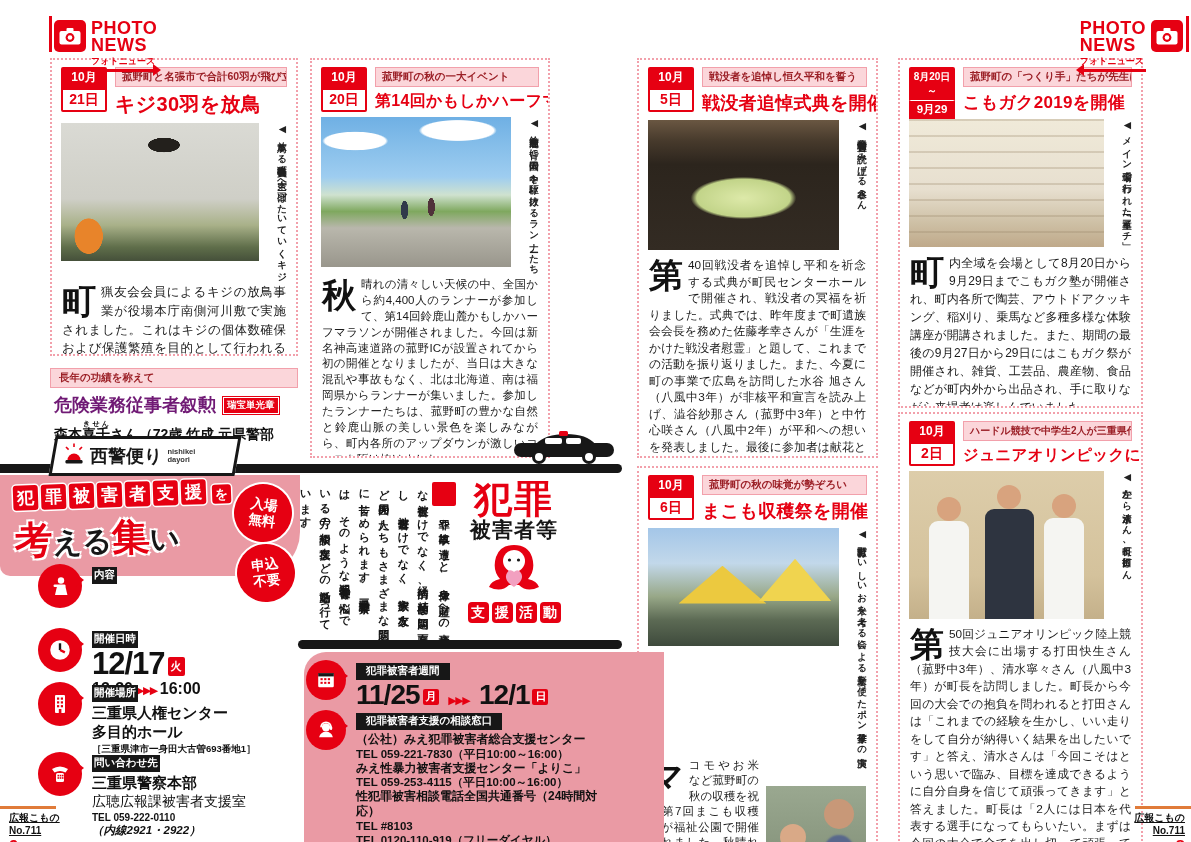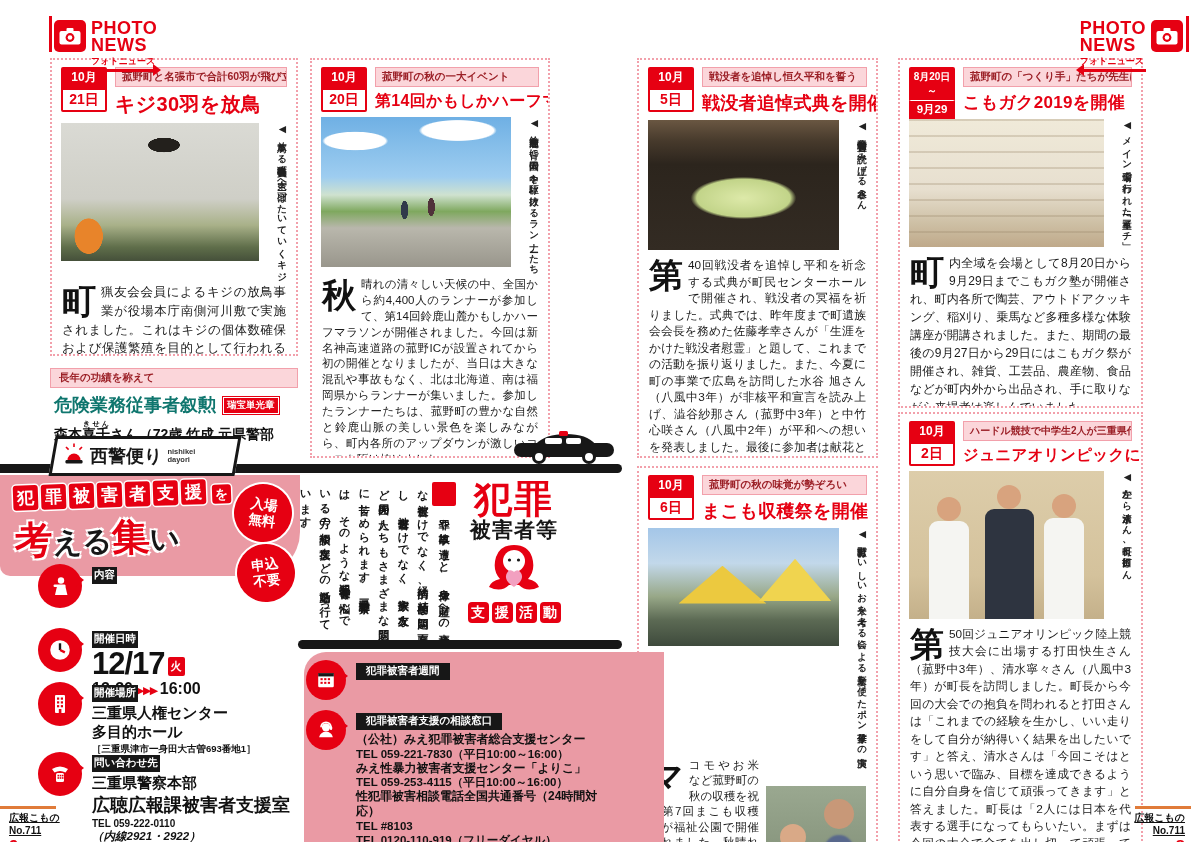--- a/index.html
+++ b/index.html
@@ -78,21 +78,21 @@
   .figC{left:39%;width:25%;height:74%;background:#2e3440;}
   .figR{left:69%;width:21%;height:68%;background:#f5f5f2;}
   .ph-kids{float:right;width:100px;height:128px;margin:28px 0 0 7px;position:relative;background:linear-gradient(180deg,#9aa890 0%,#8a9880 45%,#6f8068 100%);}
   .ph-kids::before{content:"";position:absolute;left:14%;top:30%;width:26px;height:26px;border-radius:50%;background:#d9a987;box-shadow:0 30px 0 -2px #7a90b8;}
   .ph-kids::after{content:"";position:absolute;right:12%;top:10%;width:30px;height:30px;border-radius:50%;background:#c89878;box-shadow:0 36px 2px 0 #58688c;}
 
   
   .jokun{position:absolute;left:50px;top:352px;width:248px;box-sizing:border-box;}
   .jlabel{background:#fbd6da;border:1px solid #f2a0ab;color:#9b1f26;font-size:10.5px;font-weight:700;padding:2px 8px;}
   .jhead{margin-top:5px;display:flex;align-items:center;gap:6px;padding-left:4px;}
-  .jtitle{color:#0f766e;font-size:18px;font-weight:900;white-space:nowrap;}
+  .jtitle{color:#701a75;font-size:18px;font-weight:900;white-space:nowrap;}
   .jmedal{background:#e60012;color:#fff;font-size:9.5px;font-weight:700;padding:2px 4px;box-shadow:inset 0 0 0 1px #fff;border:1px solid #e60012;white-space:nowrap;}
   .jname{margin-top:3px;padding-left:4px;font-size:14px;font-weight:600;color:#111;}
   .jname rt{font-size:7px;}
 
   
   .band-top{position:absolute;left:0;top:448px;width:622px;height:9px;background:#171717;border-radius:0 5px 5px 0;z-index:1;}
   .band-bot{position:absolute;left:298px;top:624px;width:324px;height:9px;background:#171717;border-radius:5px;z-index:2;}
   .nhead{position:absolute;left:52px;top:420px;width:180px;height:34px;background:#fff;border:3px solid #171717;transform:skewX(-10deg);z-index:6;}
   .nhead-in{height:100%;transform:skewX(10deg);display:flex;align-items:center;gap:5px;padding:0 8px;}
   .nhead-title{font-size:18px;font-weight:900;color:#171717;white-space:nowrap;}
@@ -116,21 +116,21 @@
   .icontent{margin-left:54px;color:#111;}
   .r-naiyo{top:548px;} .r-nichiji{top:612px;} .r-basho{top:666px;} .r-toi{top:736px;}
   .r-naiyo .icontent{font-size:13px;font-weight:800;line-height:1.45;margin-top:2px;}
   .bigdate{font-size:31px;font-weight:900;letter-spacing:-1px;color:#111;line-height:1.0;}
   .dowbox{display:inline-block;background:#e60012;color:#fff;font-size:11px;font-weight:800;padding:2px 3px;border-radius:2px;vertical-align:4px;margin-left:3px;}
   .timeline{font-size:16px;font-weight:900;color:#111;margin-top:1px;}
   .arr{color:#e60012;font-size:11px;letter-spacing:-1.5px;margin:0 3px;}
   .r-basho .l1,.r-toi .l1{font-size:15px;font-weight:900;line-height:1.25;margin-top:2px;}
   .r-basho .l2{font-size:15px;font-weight:900;line-height:1.25;}
   .r-basho .l3{font-size:9.5px;font-weight:600;margin-top:1px;}
-  .r-toi .l2{font-size:18px;font-weight:700;}
+  .r-toi .l2{font-size:14px;font-weight:400;}
   .r-toi .l3{font-size:10px;font-weight:700;margin-top:1px;}
   .r-toi .l4{font-size:11.5px;font-weight:600;font-style:italic;}
 
   .vpanel{position:absolute;left:302px;top:458px;width:320px;height:166px;background:#fff;z-index:1;}
   .vtext{position:absolute;left:8px;top:8px;width:146px;height:150px;writing-mode:vertical-rl;font-size:11px;line-height:1.78;letter-spacing:1px;color:#171717;font-weight:600;}
   .vdrop{display:inline-flex;width:24px;height:24px;background:#e60012;color:#fff;font-size:17px;font-weight:900;align-items:center;justify-content:center;border-radius:2px;margin-bottom:4px;}
   .logoB{position:absolute;left:156px;top:6px;width:112px;text-align:center;}
   .lg1{font-size:38px;font-weight:900;color:#e60012;line-height:1.0;letter-spacing:2px;}
   .lg2{font-size:21px;font-weight:900;color:#171717;letter-spacing:1px;line-height:1.1;}
   .lbadges{display:flex;justify-content:center;gap:3px;margin-top:1px;}
@@ -480,20 +480,25 @@
               <rect x="6" y="10" width="2.4" height="2.2"></rect>
               <rect x="10" y="10" width="2.4" height="2.2"></rect>
               <rect x="14" y="10" width="2.4" height="2.2"></rect>
               <rect x="6" y="14" width="2.4" height="2.2"></rect>
               <rect x="10" y="14" width="2.4" height="2.2"></rect>
               <rect x="14" y="14" width="2.4" height="2.2"></rect>
             </g>
           </svg>
       </div>
       <div class="wlabel">犯罪被害者週間</div>
+      <div class="wdates">
+        <span>11/25</span><span class="dowbox">月</span>
+        <span class="arr">▶▶▶</span>
+        <span>12/1</span><span class="dowbox">日</span>
+      </div>
     </div>
     <div class="srow">
       <div class="icircle">
         <svg width="22" height="22" viewBox="0 0 24 24">
             <circle cx="12" cy="9" r="4.5" fill="#fff"></circle>
             <path d="M4.5 20 q1.5-6 7.5-6 q6 0 7.5 6 z" fill="#fff"></path>
             <path d="M6.5 9 a5.5 5.5 0 0 1 11 0" fill="none" stroke="#fff" stroke-width="1.8"></path>
             <rect x="16.2" y="8" width="2.6" height="4" rx="1.3" fill="#fff"></rect>
           </svg>
       </div>

